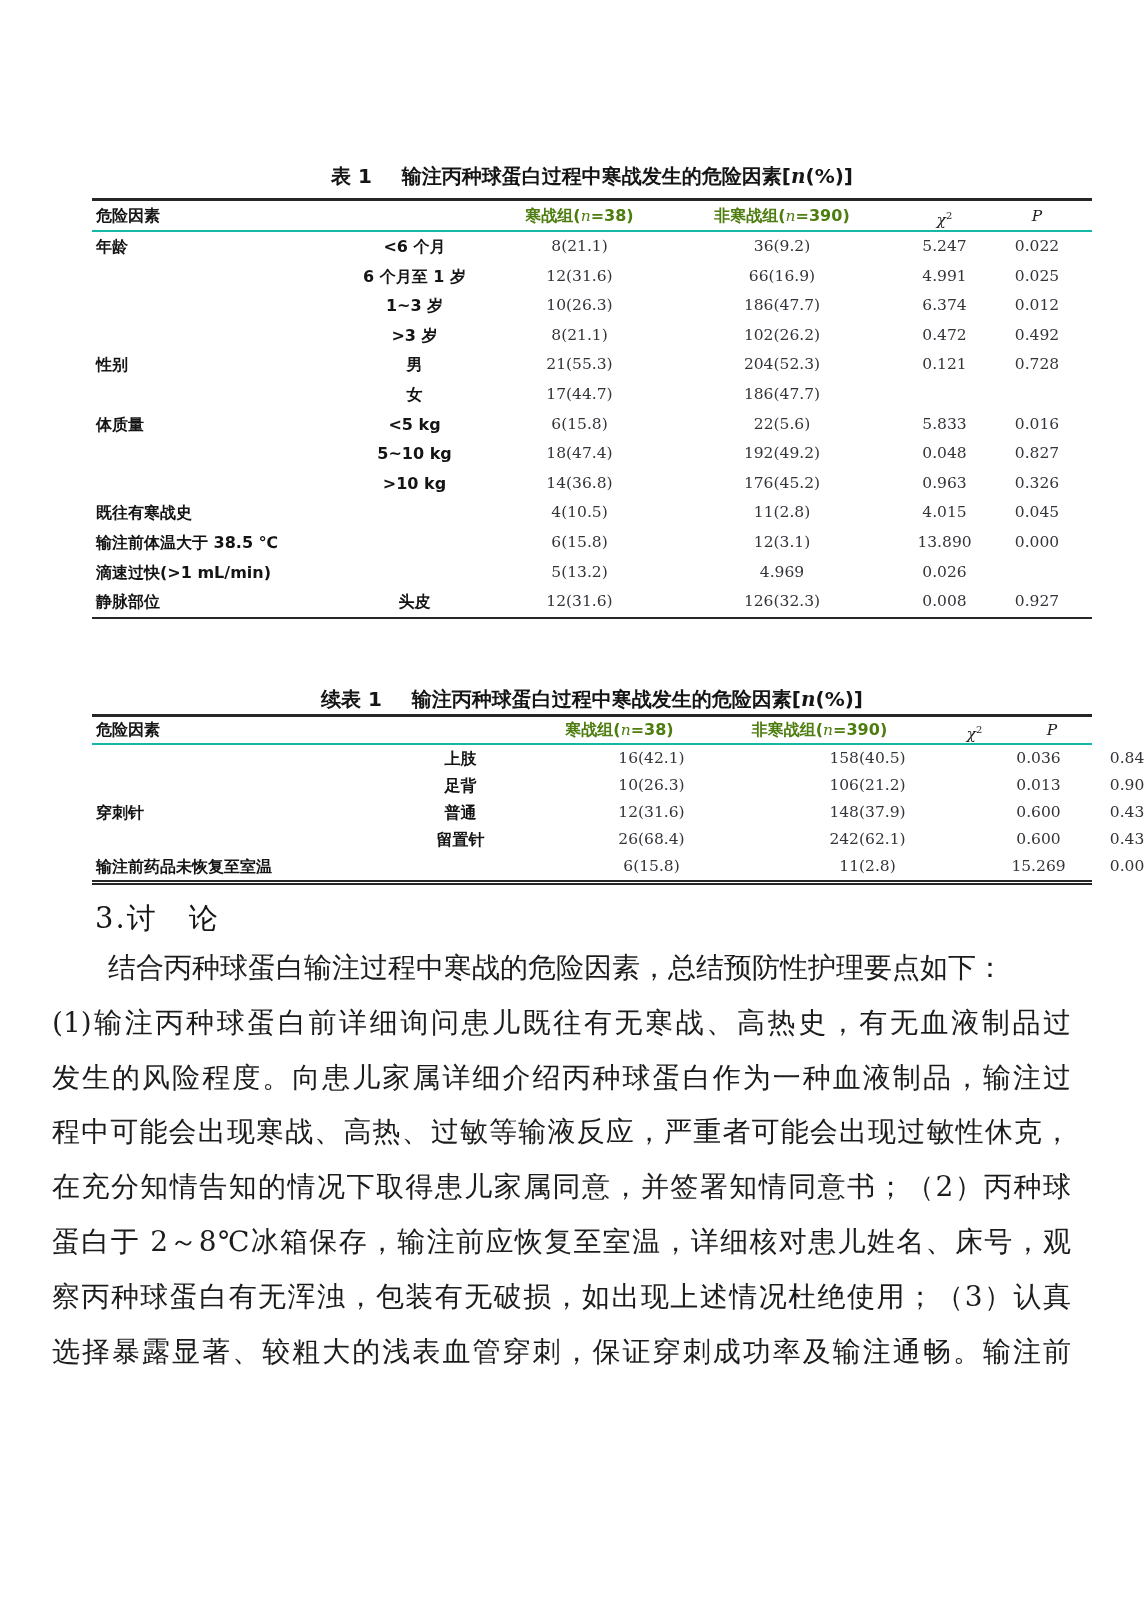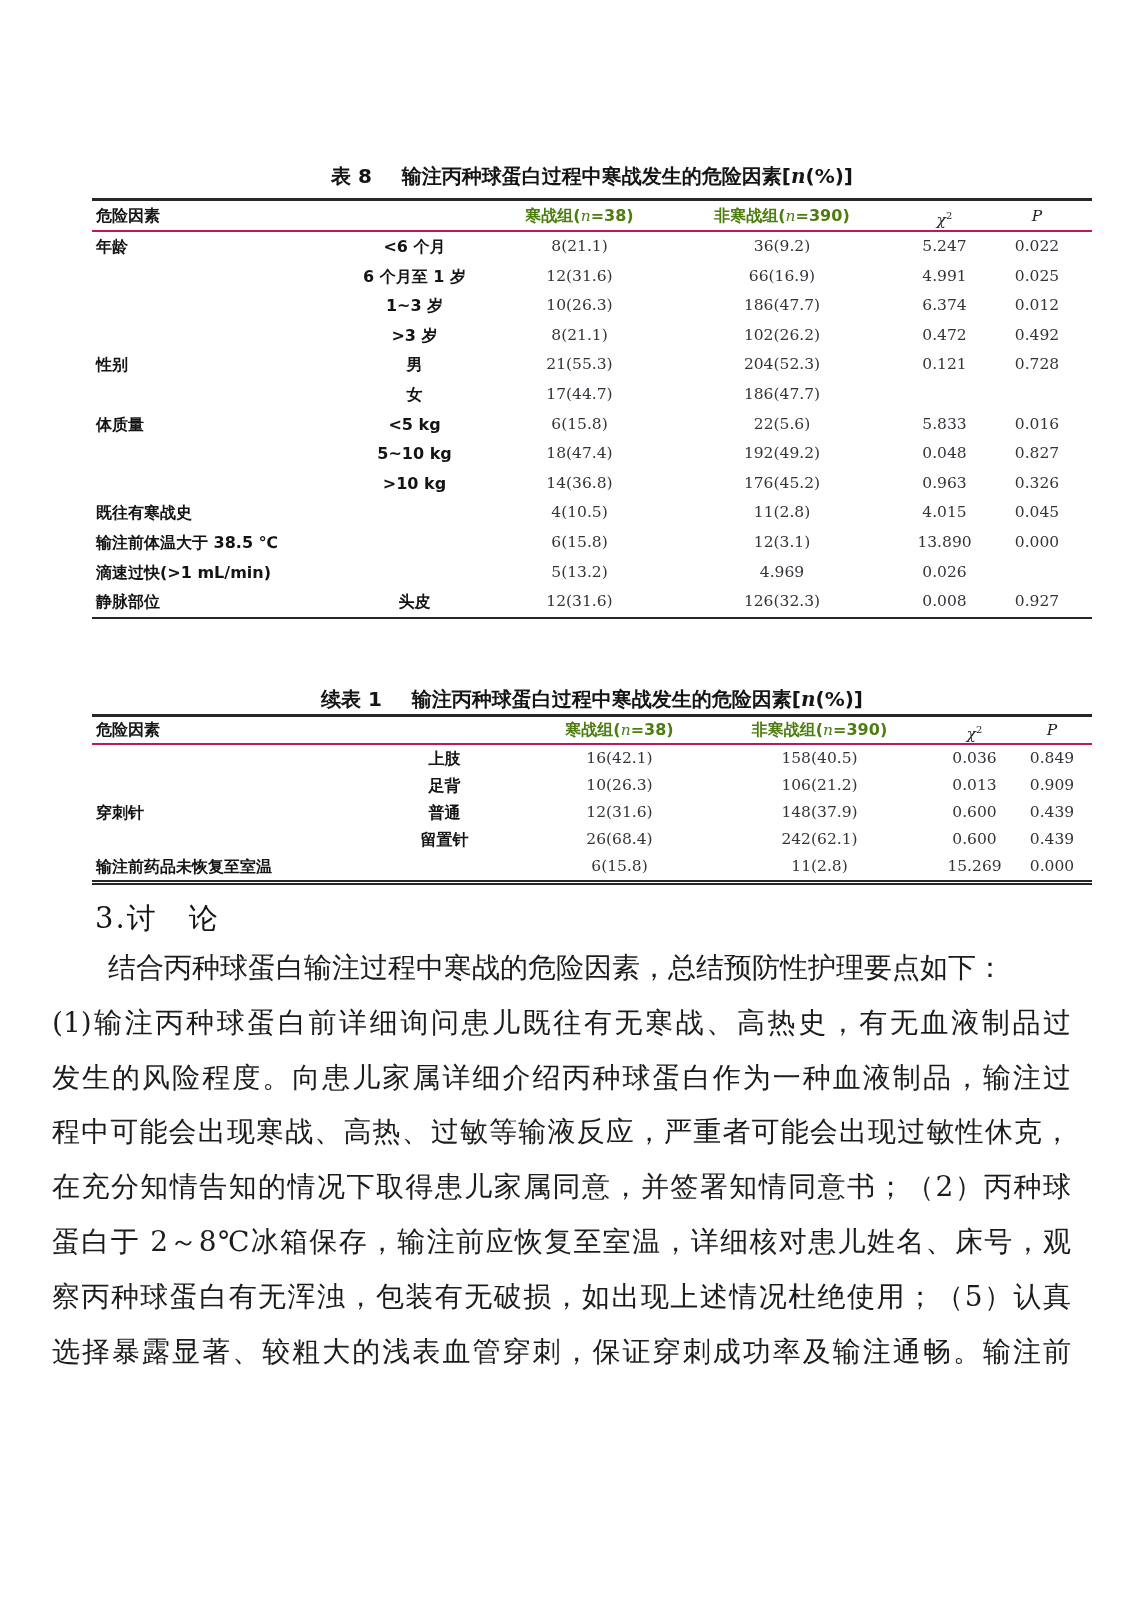--- a/index.html
+++ b/index.html
@@ -30,32 +30,32 @@
   .tbl { position:absolute; left:92px; width:1000px; }
   .tbl-1 { top:198px; }
   .tbl-2 { top:714px; }
   .row { display:grid; }
   .tbl-1 .row { grid-template-columns:235px 175px 155px 250px 75px 110px; }
   .tbl-2 .row { grid-template-columns:260px 185px 165px 235px 75px 80px; }
   .row > div { overflow:hidden; white-space:nowrap; }
 
   .head {
     border-top:3px solid #262626;
-    border-bottom:2px solid #be185d;
+    border-bottom:2px solid #14b8a6;
   }
   .tbl-1 .head { height:34px; }
   .tbl-1 .head > div { line-height:29px; }
   .tbl-2 .head { height:31px; }
   .tbl-2 .head > div { line-height:26px; }
   .tbl-1 { border-bottom:2.5px solid #262626; }
   .tbl-2 { border-bottom:5px double #262626; }
 
   .tbl-1 .trow { height:29.6px; }
   .tbl-1 .trow > div { line-height:29.6px; }
-  .tbl-2 .trow { height:27px; }
+  .tbl-2 .trow { height:27px;gap:16px; }
   .tbl-2 .trow > div { line-height:27px; }
 
   .cell-f {
     text-align:left; padding-left:4px;
     font-family:"DejaVu Sans","Liberation Sans",sans-serif;
     font-weight:700; font-size:16px; color:#141414;
   }
   .cell-s {
     text-align:center;
     font-family:"DejaVu Sans","Liberation Sans",sans-serif;
@@ -99,21 +99,21 @@
     text-indent:56px;
     text-align:left; text-align-last:left;
   }
 </style>
 </head>
 <body>
 
 <div class="page">
 
   <div class="cap cap-t1">
-    <span class="lbl">表 8</span><span>输注丙种球蛋白过程中寒战发生的危险因素[</span><i>n</i><span>(%)]</span>
+    <span class="lbl">表 1</span><span>输注丙种球蛋白过程中寒战发生的危险因素[</span><i>n</i><span>(%)]</span>
   </div>
 
   <div class="tbl tbl-1">
     <div class="row head">
       <div class="cell-f">危险因素</div>
       <div></div>
       <div class="cell-g"><span>寒战组(</span><i>n</i><span>=38)</span></div>
       <div class="cell-g"><span>非寒战组(</span><i>n</i><span>=390)</span></div>
       <div class="cell-stat"><i>χ</i><sup>2</sup></div>
       <div class="cell-stat"><i>P</i></div>
@@ -282,17 +282,17 @@
 
   <div class="d-head">3.讨　论</div>
 
   <div class="para">
     <div class="ln first">结合丙种球蛋白输注过程中寒战的危险因素，总结预防性护理要点如下：</div>
     <div class="ln">(1)输注丙种球蛋白前详细询问患儿既往有无寒战、高热史，有无血液制品过</div>
     <div class="ln">发生的风险程度。向患儿家属详细介绍丙种球蛋白作为一种血液制品，输注过</div>
     <div class="ln">程中可能会出现寒战、高热、过敏等输液反应，严重者可能会出现过敏性休克，</div>
     <div class="ln">在充分知情告知的情况下取得患儿家属同意，并签署知情同意书；（2）丙种球</div>
     <div class="ln">蛋白于 2～8℃冰箱保存，输注前应恢复至室温，详细核对患儿姓名、床号，观</div>
-    <div class="ln">察丙种球蛋白有无浑浊，包装有无破损，如出现上述情况杜绝使用；（5）认真</div>
+    <div class="ln">察丙种球蛋白有无浑浊，包装有无破损，如出现上述情况杜绝使用；（3）认真</div>
     <div class="ln">选择暴露显著、较粗大的浅表血管穿刺，保证穿刺成功率及输注通畅。输注前</div>
   </div>
 
 </div>
 
 </body></html>

